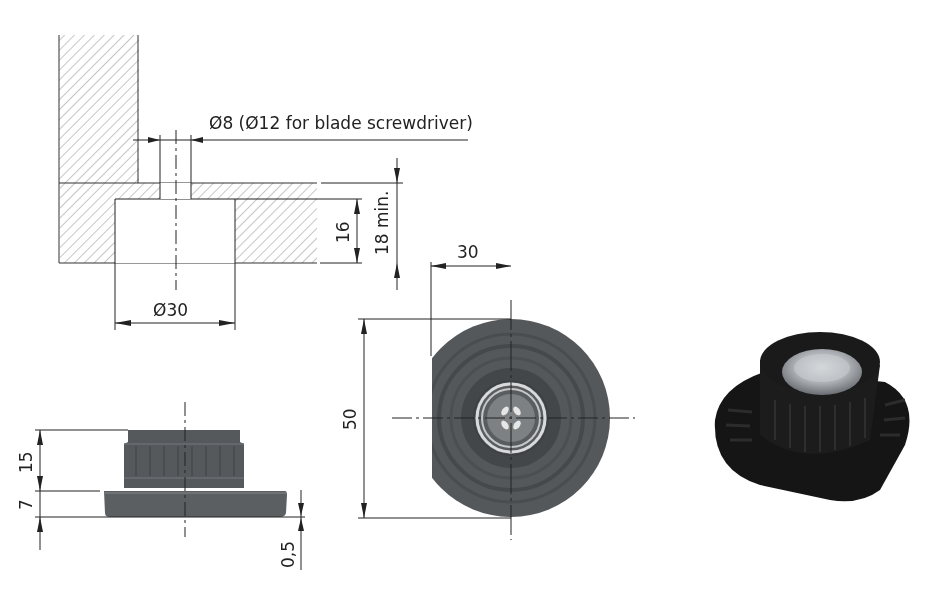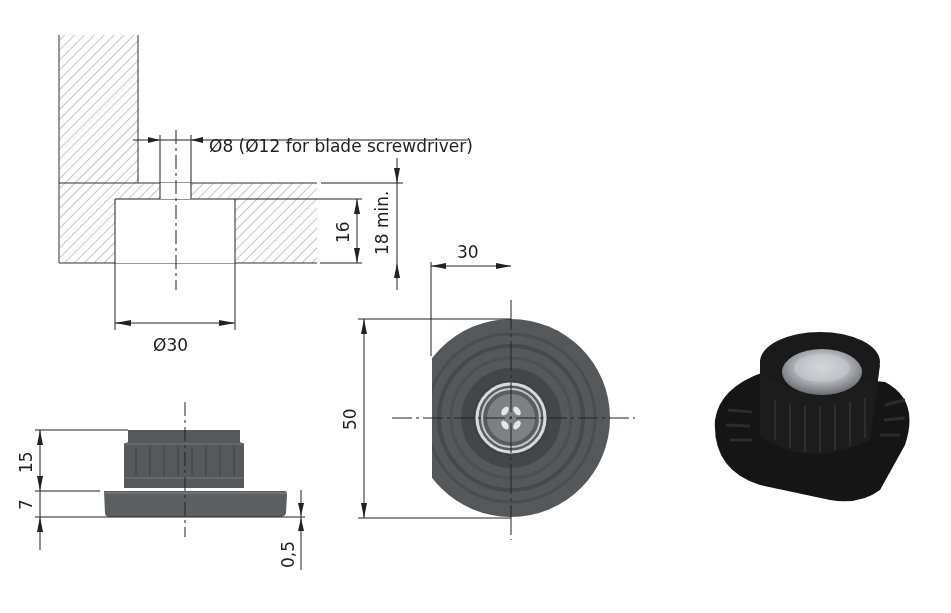--- a/index.html
+++ b/index.html
@@ -157,22 +157,22 @@
       <line x1="790" y1="404" x2="790" y2="448"></line>
       <line x1="805" y1="406" x2="805" y2="452"></line>
       <line x1="820" y1="406" x2="820" y2="452"></line>
       <line x1="835" y1="405" x2="835" y2="450"></line>
       <line x1="850" y1="402" x2="850" y2="446"></line>
       <line x1="865" y1="398" x2="865" y2="438"></line>
     </g>
   </g>
 </svg>
 
-<div class="label" style="left:209px; top:115px; font-size:17px;margin-top:23px;">Ø8 (Ø12 for blade screwdriver)</div>
-<div class="label" style="left:153px; top:302px; font-size:17px;margin-top:35px;">Ø30</div>
+<div class="label" style="left:209px; top:115px; font-size:17px;">Ø8 (Ø12 for blade screwdriver)</div>
+<div class="label" style="left:153px; top:302px; font-size:17px;">Ø30</div>
 <div class="vlabel" style="left:335px; top:243px; font-size:17px;">16</div>
 <div class="vlabel" style="left:374px; top:255px; font-size:17px;">18 min.</div>
 
 <div class="vlabel" style="left:18px; top:473px; font-size:17px;">15</div>
 
 <div class="vlabel" style="left:18px; top:510px; font-size:17px;">7</div>
 <div class="vlabel" style="left:280px; top:568px; font-size:17px;">0,5</div>
 
 <div class="label" style="left:457px; top:244px; font-size:17px;">30</div>
 <div class="vlabel" style="left:342px; top:430px; font-size:17px;">50</div>

